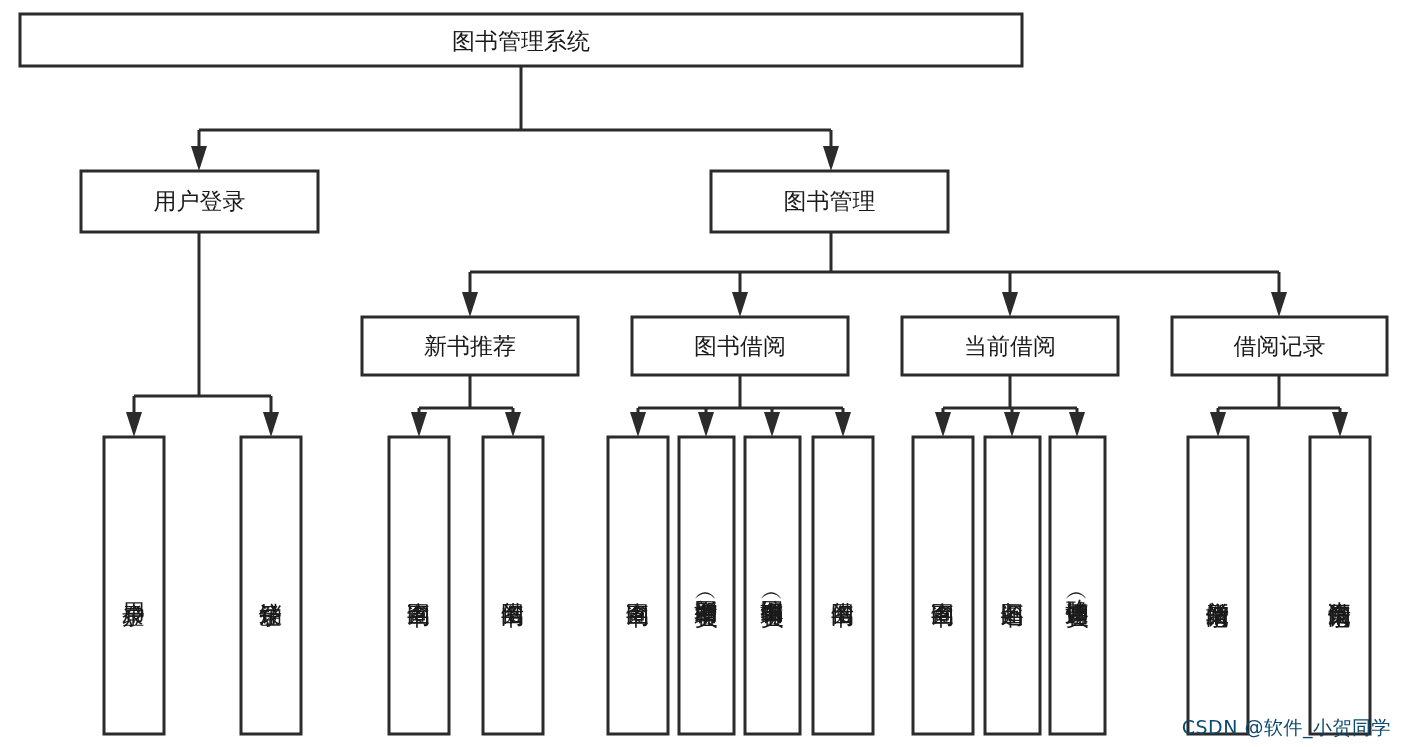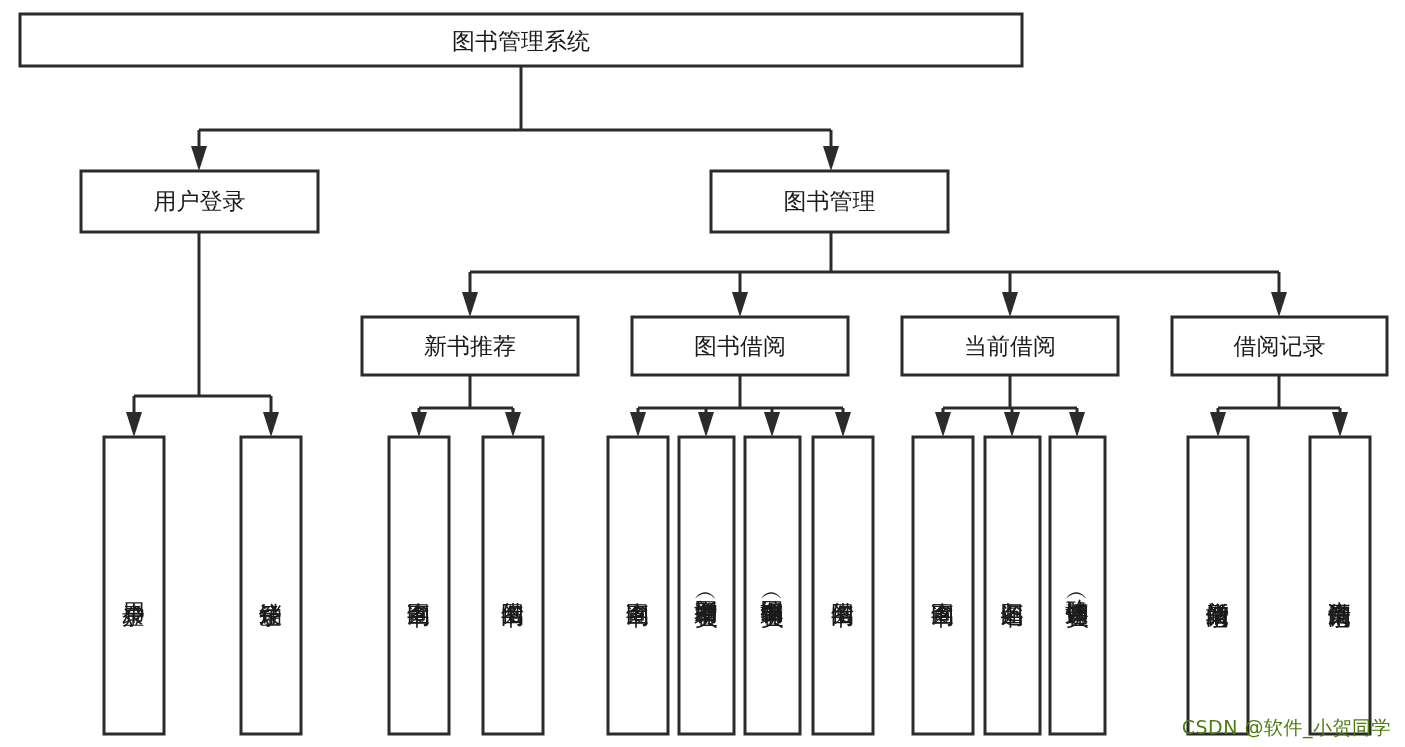--- a/index.html
+++ b/index.html
@@ -68,21 +68,21 @@
     align-items: center;
     justify-content: center;
     letter-spacing: 1px;
   }
   .watermark {
     position: absolute;
     right: 14px;
     bottom: 6px;
     font-family: "DejaVu Sans", "Liberation Sans", sans-serif;
     font-size: 19px;
-    color: #4d7c0f;
+    color: #0c4a6e;
     letter-spacing: 0.5px;
     user-select: none;
     white-space: nowrap;
   }
 </style>
 </head>
 <body>
 
 <div id="diagram-root">
 

